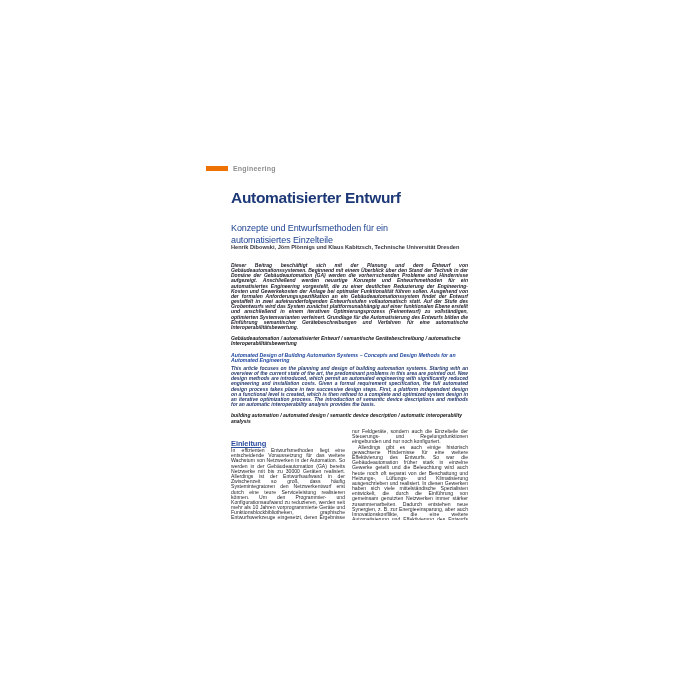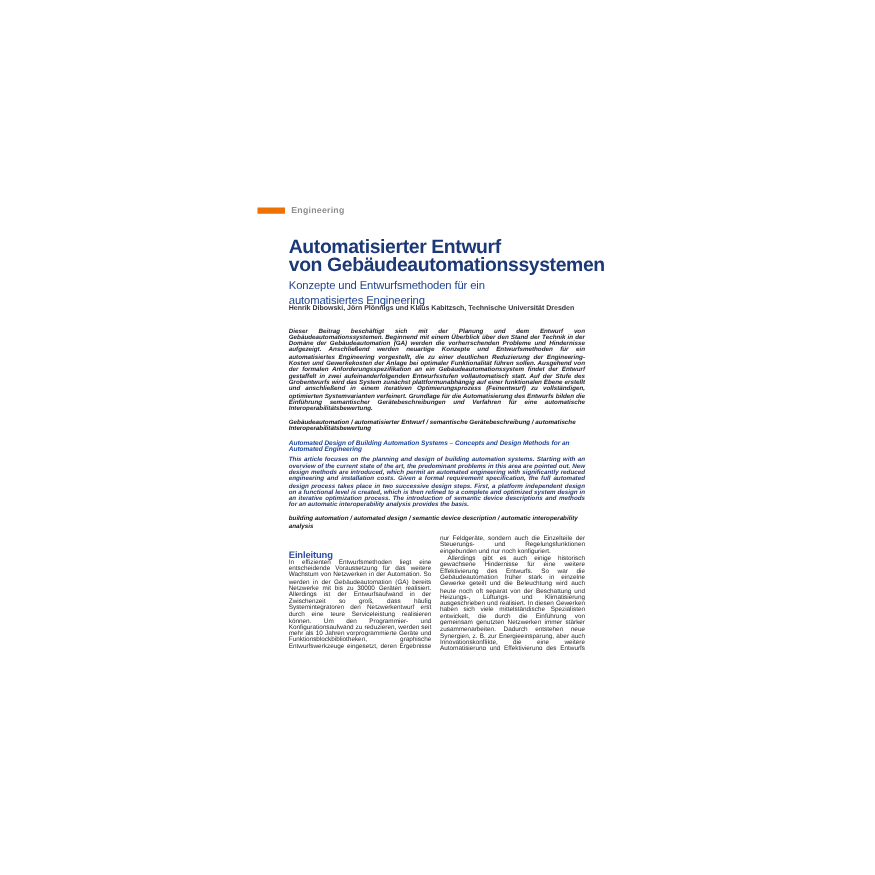--- a/index.html
+++ b/index.html
@@ -23,21 +23,21 @@
   .keywords-de{position:absolute;left:231px;top:331px;width:237px;font-size:5px;line-height:5.2px;
                font-style:italic;font-weight:bold;color:#141418;text-align:left;}
   .title-en{position:absolute;left:231px;top:348px;width:237px;font-size:5.2px;line-height:5.3px;
             font-style:italic;font-weight:bold;color:#1e459c;}
   .abstract-en{position:absolute;left:231px;top:361px;width:237px;font-size:5px;line-height:5.15px;
                font-style:italic;font-weight:600;color:#253a6e;text-align:justify;}
   .keywords-en{position:absolute;left:231px;top:407px;width:237px;font-size:5px;
                font-style:italic;font-weight:bold;color:#141418;}
   
   .section-heading{position:absolute;left:231px;top:431px;font-size:7.5px;font-weight:bold;
-                   color:#2d4fa1;letter-spacing:-0.1px;}
+                   color:#2d4fa1;letter-spacing:-0.1px;text-decoration:underline;}
   .col{font-size:5.1px;line-height:5.18px;color:#26262b;text-align:justify;}
   .col p{margin:0;}
   .col-left{position:absolute;left:231px;top:448px;width:114px;}
   .col-right{position:absolute;left:352px;top:429px;width:116px;}
   .col-right .indent{text-indent:6px;}
   
   .footer-page{position:absolute;left:231px;top:528px;font-size:7px;font-weight:bold;color:#2a2a2e;}
   .footer-right{position:absolute;left:300px;top:530px;width:170px;text-align:right;font-size:5.4px;}
   .footer-issue{font-weight:bold;color:#3a3a3e;margin-right:6px;}
   .footer-url{font-weight:bold;color:#e5007d;text-decoration:none;}
@@ -47,26 +47,25 @@
 
 <div class="sheet">
 
   <div class="category">
     <span class="category-bar"></span>
     <span class="category-label">Engineering</span>
   </div>
 
   <h1 class="title">
     <span>Automatisierter Entwurf</span>
-    <span>von Gebäudeautomationssystemen</span>
   </h1>
 
   <h2 class="subtitle">
     <span>Konzepte und Entwurfsmethoden für ein</span>
-    <span>automatisiertes Engineering</span>
+    <span>automatisiertes Einzelteile</span>
   </h2>
 
   <div class="authors">Henrik Dibowski, Jörn Plönnigs und Klaus Kabitzsch, Technische Universität Dresden</div>
 
   <p class="abstract-de">Dieser Beitrag beschäftigt sich mit der Planung und dem Entwurf von Gebäudeautomationssystemen. Beginnend mit einem Überblick über den Stand der Technik in der Domäne der Gebäudeautomation (GA) werden die vorherrschenden Probleme und Hindernisse aufgezeigt. Anschließend werden neuartige Konzepte und Entwurfsmethoden für ein automatisiertes Engineering vorgestellt, die zu einer deutlichen Reduzierung der Engineering-Kosten und Gewerkekosten der Anlage bei optimaler Funktionalität führen sollen. Ausgehend von der formalen Anforderungsspezifikation an ein Gebäudeautomationssystem findet der Entwurf gestaffelt in zwei aufeinanderfolgenden Entwurfsstufen vollautomatisch statt. Auf der Stufe des Grobentwurfs wird das System zunächst plattformunabhängig auf einer funktionalen Ebene erstellt und anschließend in einem iterativen Optimierungsprozess (Feinentwurf) zu vollständigen, optimierten Systemvarianten verfeinert. Grundlage für die Automatisierung des Entwurfs bilden die Einführung semantischer Gerätebeschreibungen und Verfahren für eine automatische Interoperabilitätsbewertung.</p>
 
   <p class="keywords-de">Gebäudeautomation / automatisierter Entwurf / semantische Gerätebeschreibung / automatische Interoperabilitätsbewertung</p>
 
   <p class="title-en">Automated Design of Building Automation Systems – Concepts and Design Methods for an Automated Engineering</p>
 

